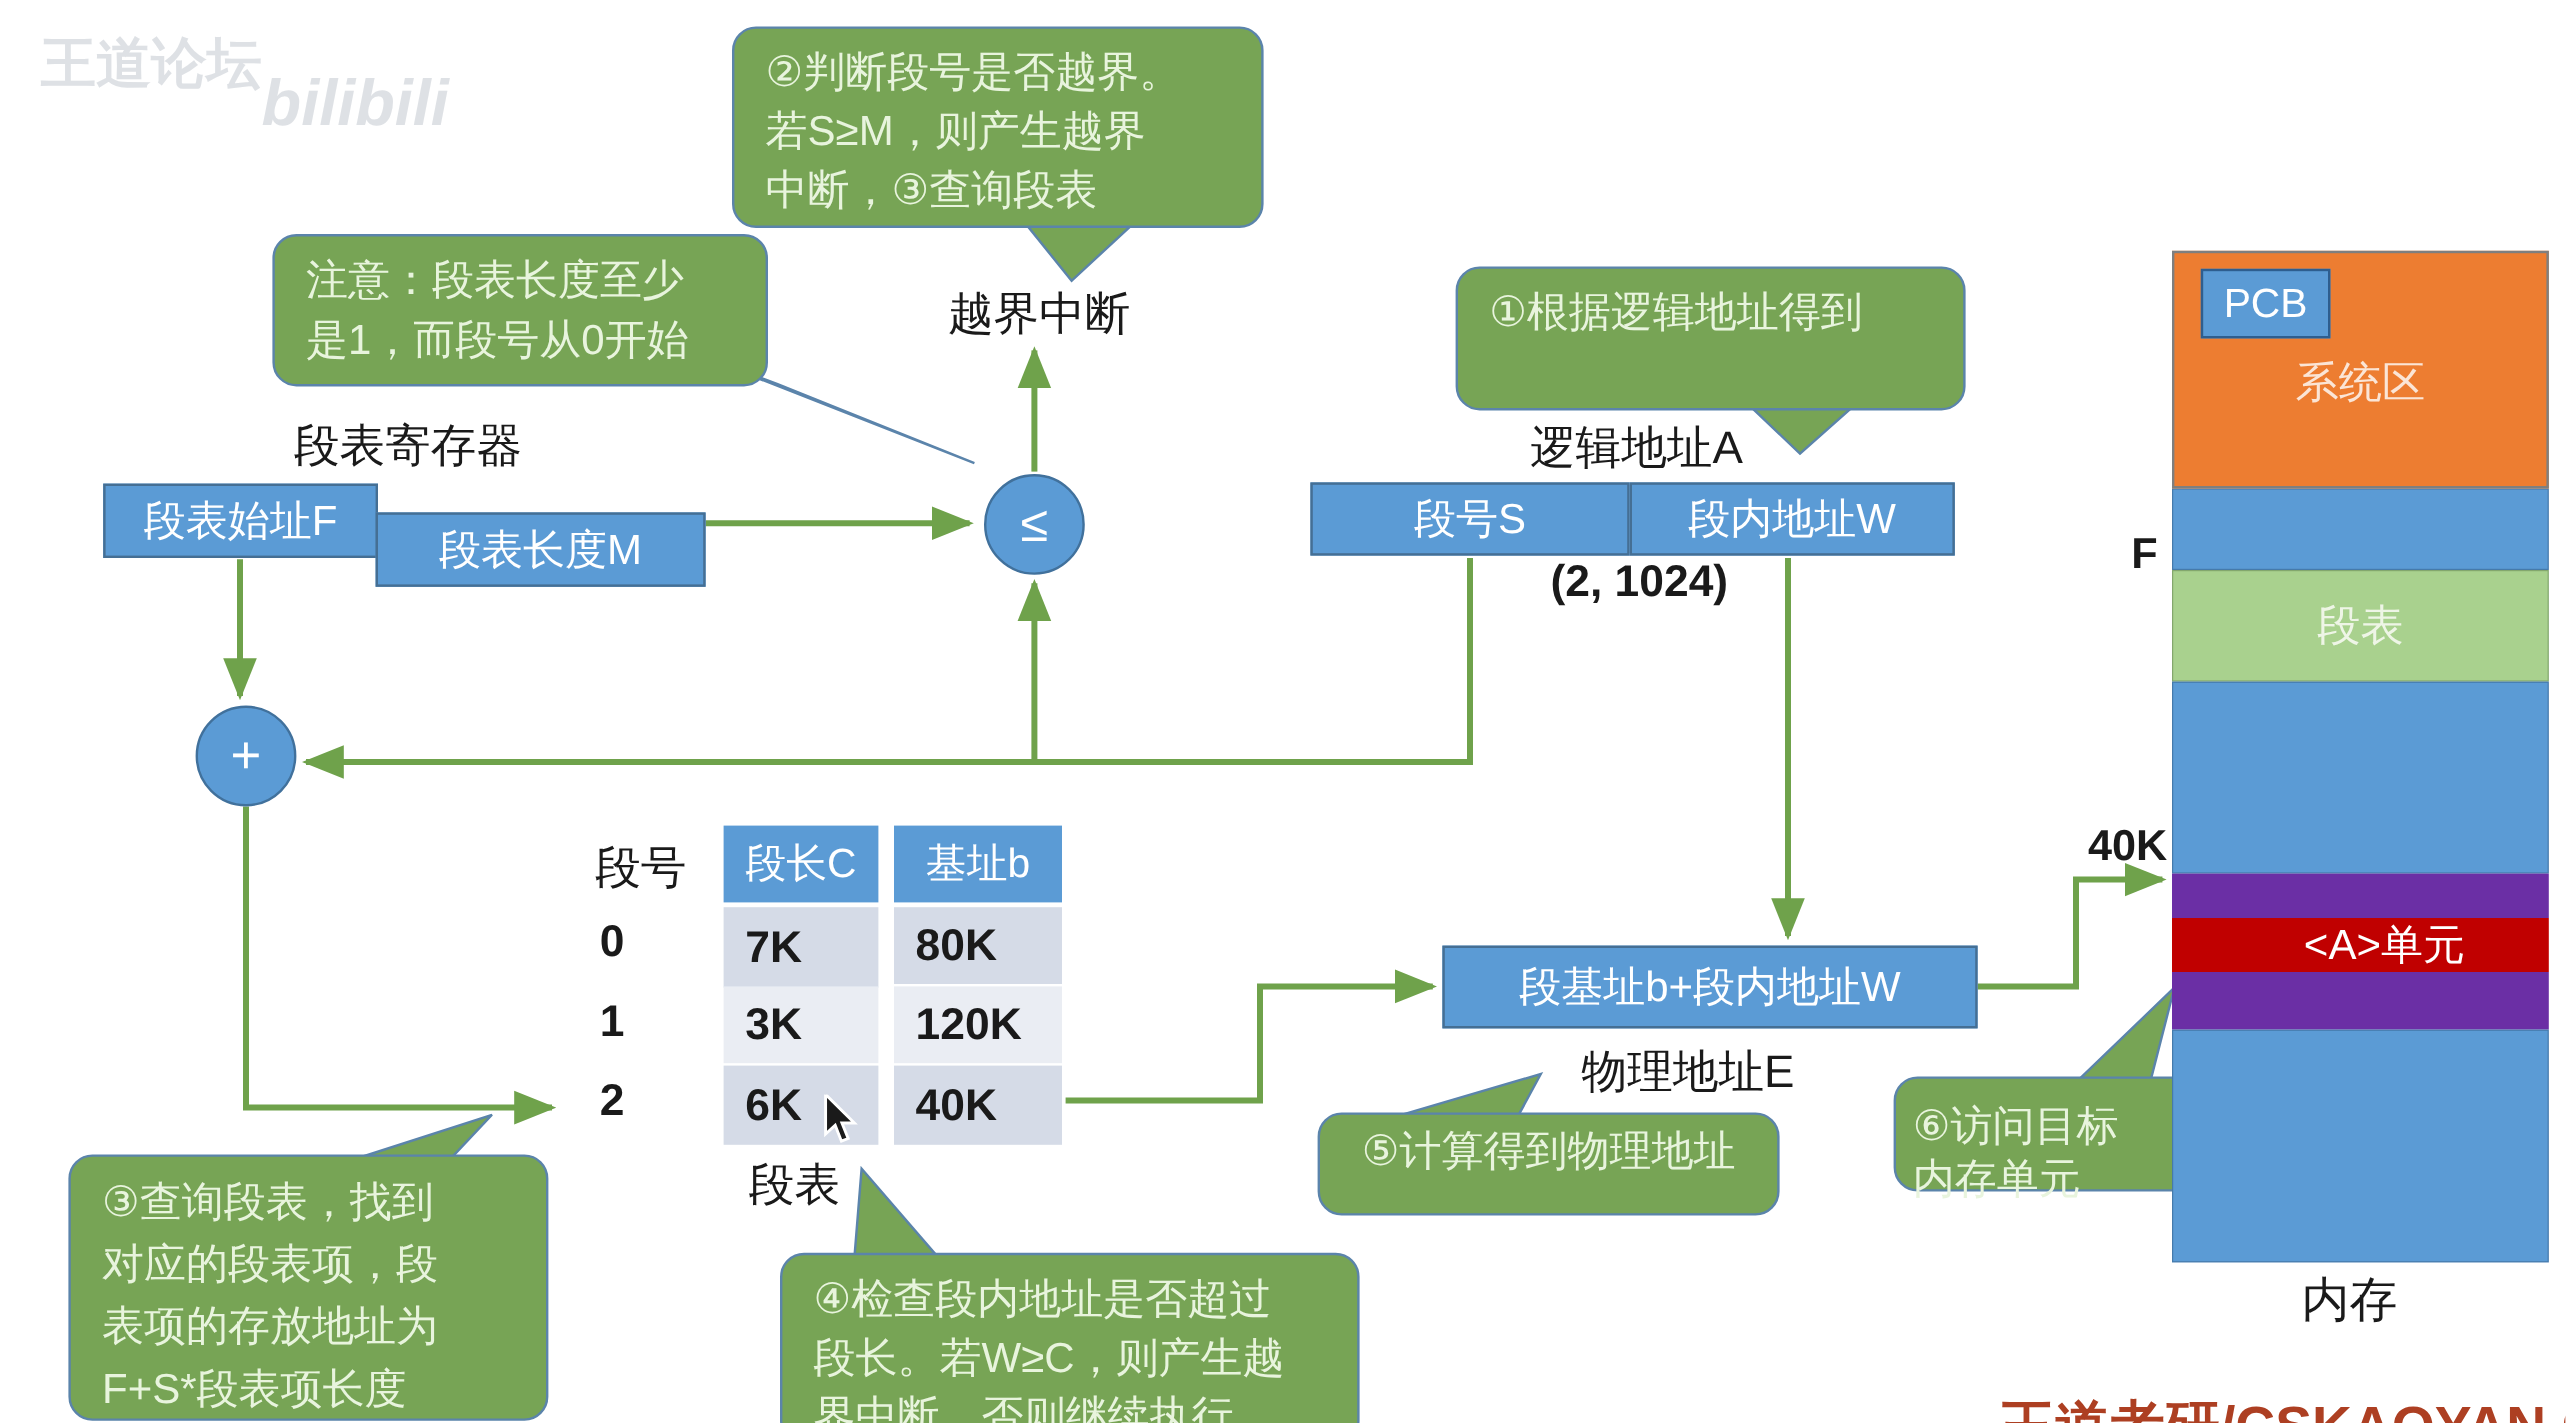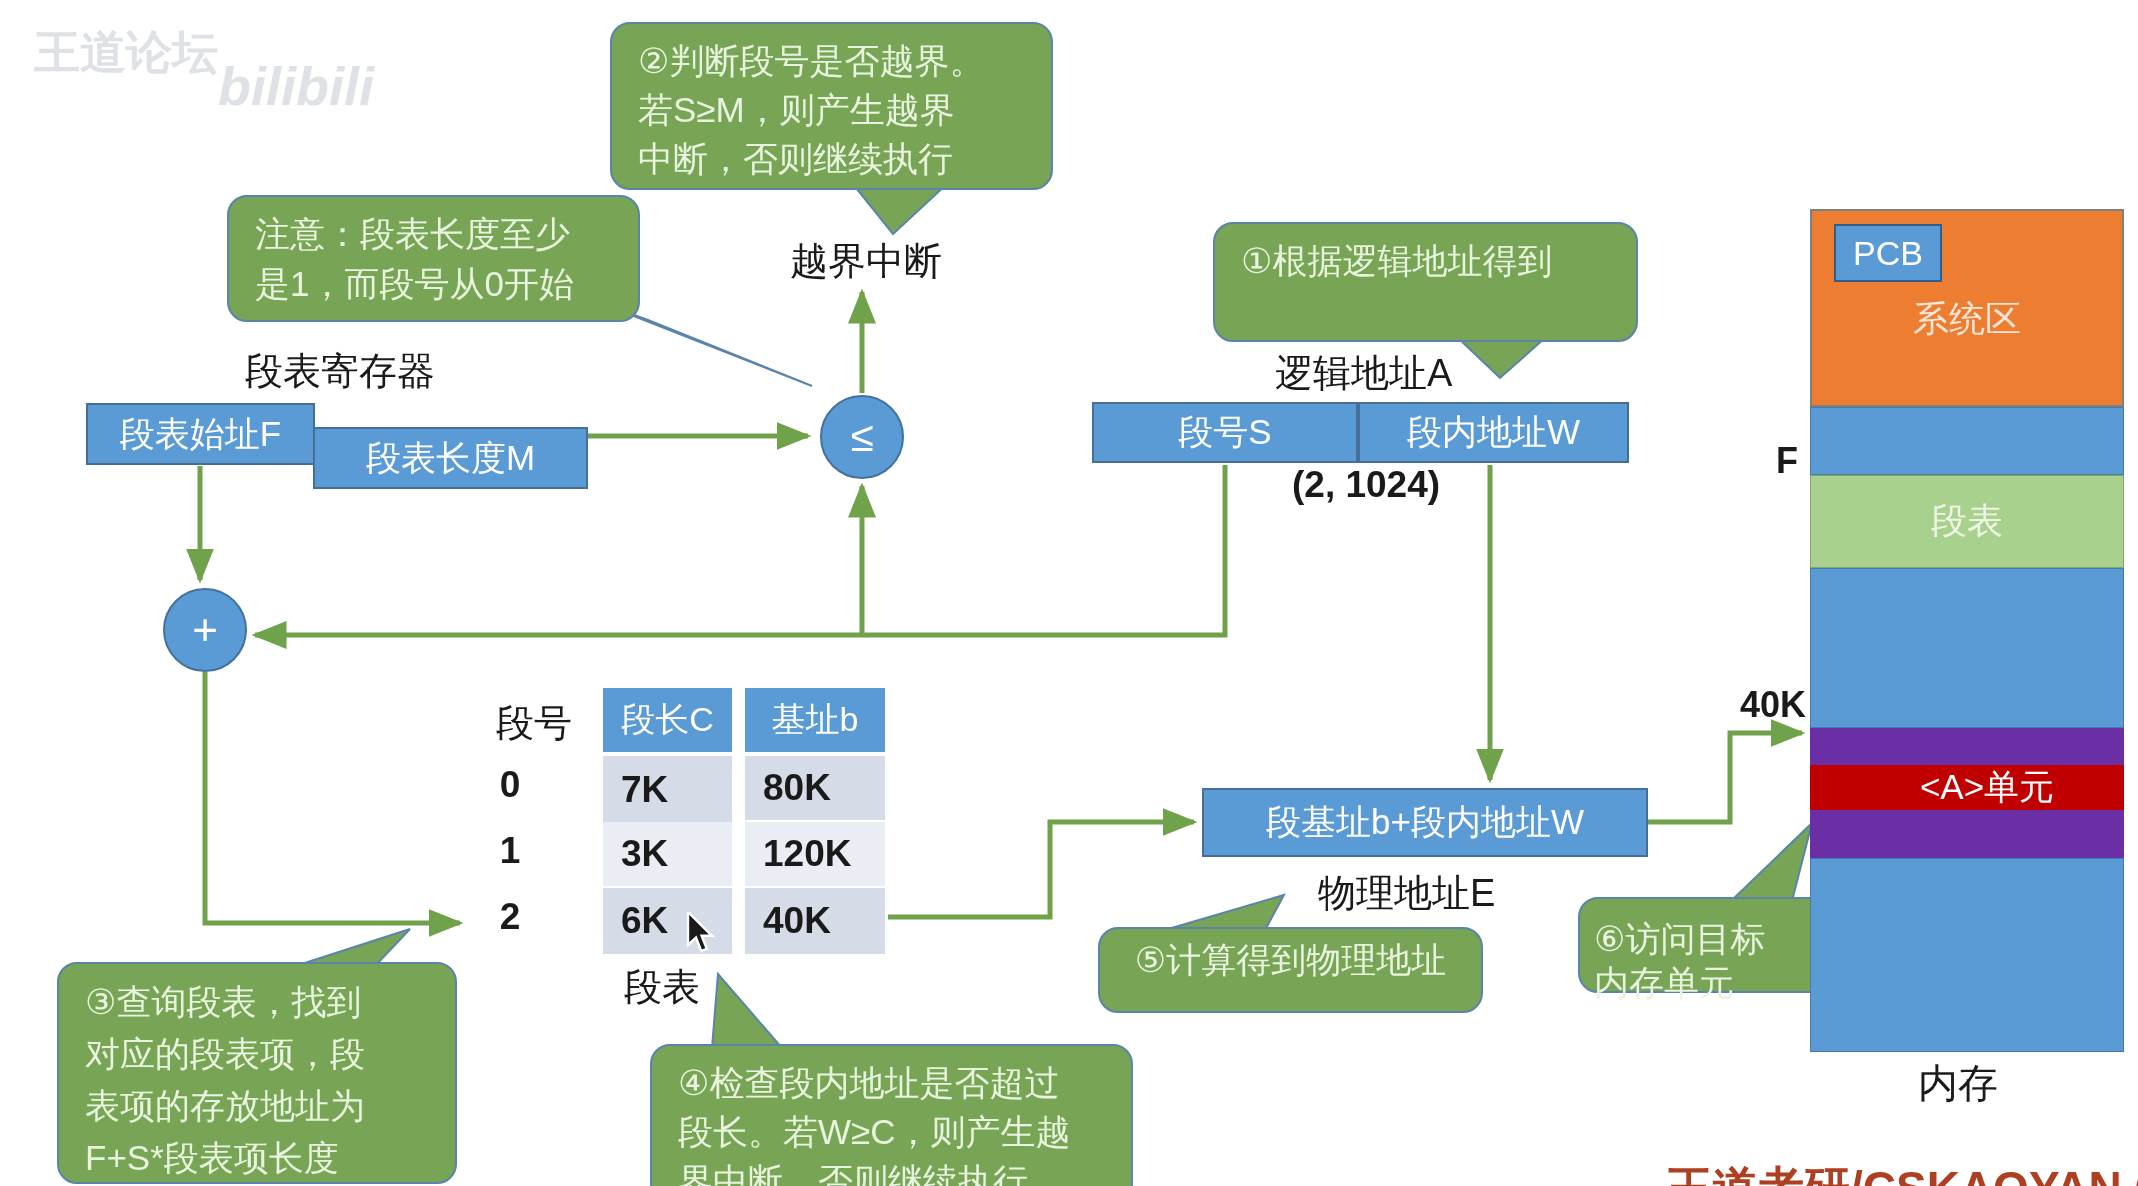--- a/index.html
+++ b/index.html
@@ -81,21 +81,21 @@
   </svg>
 
   <div class="bubble" style="left:227px;top:195px;width:413px;height:127px;font-size:35px;line-height:50px;">
     <div class="ln">注意：段表长度至少</div>
     <div class="ln">是1，而段号从0开始</div>
   </div>
 
   <div class="bubble" style="left:610px;top:22px;width:443px;height:168px;font-size:35px;line-height:49px;">
     <div class="ln">②判断段号是否越界。</div>
     <div class="ln">若S≥M，则产生越界</div>
-    <div class="ln">中断，否则继续执行</div>
+    <div class="ln">中断，③查询段表</div>
   </div>
 
   <div class="bubble" style="left:1213px;top:222px;width:425px;height:120px;font-size:35px;line-height:49px;">
     <div class="ln">①根据逻辑地址得到</div>
   </div>
 
   <div class="bubble" style="left:57px;top:962px;width:400px;height:222px;font-size:35px;line-height:52px;">
     <div class="ln">③查询段表，找到</div>
     <div class="ln">对应的段表项，段</div>
     <div class="ln">表项的存放地址为</div>

